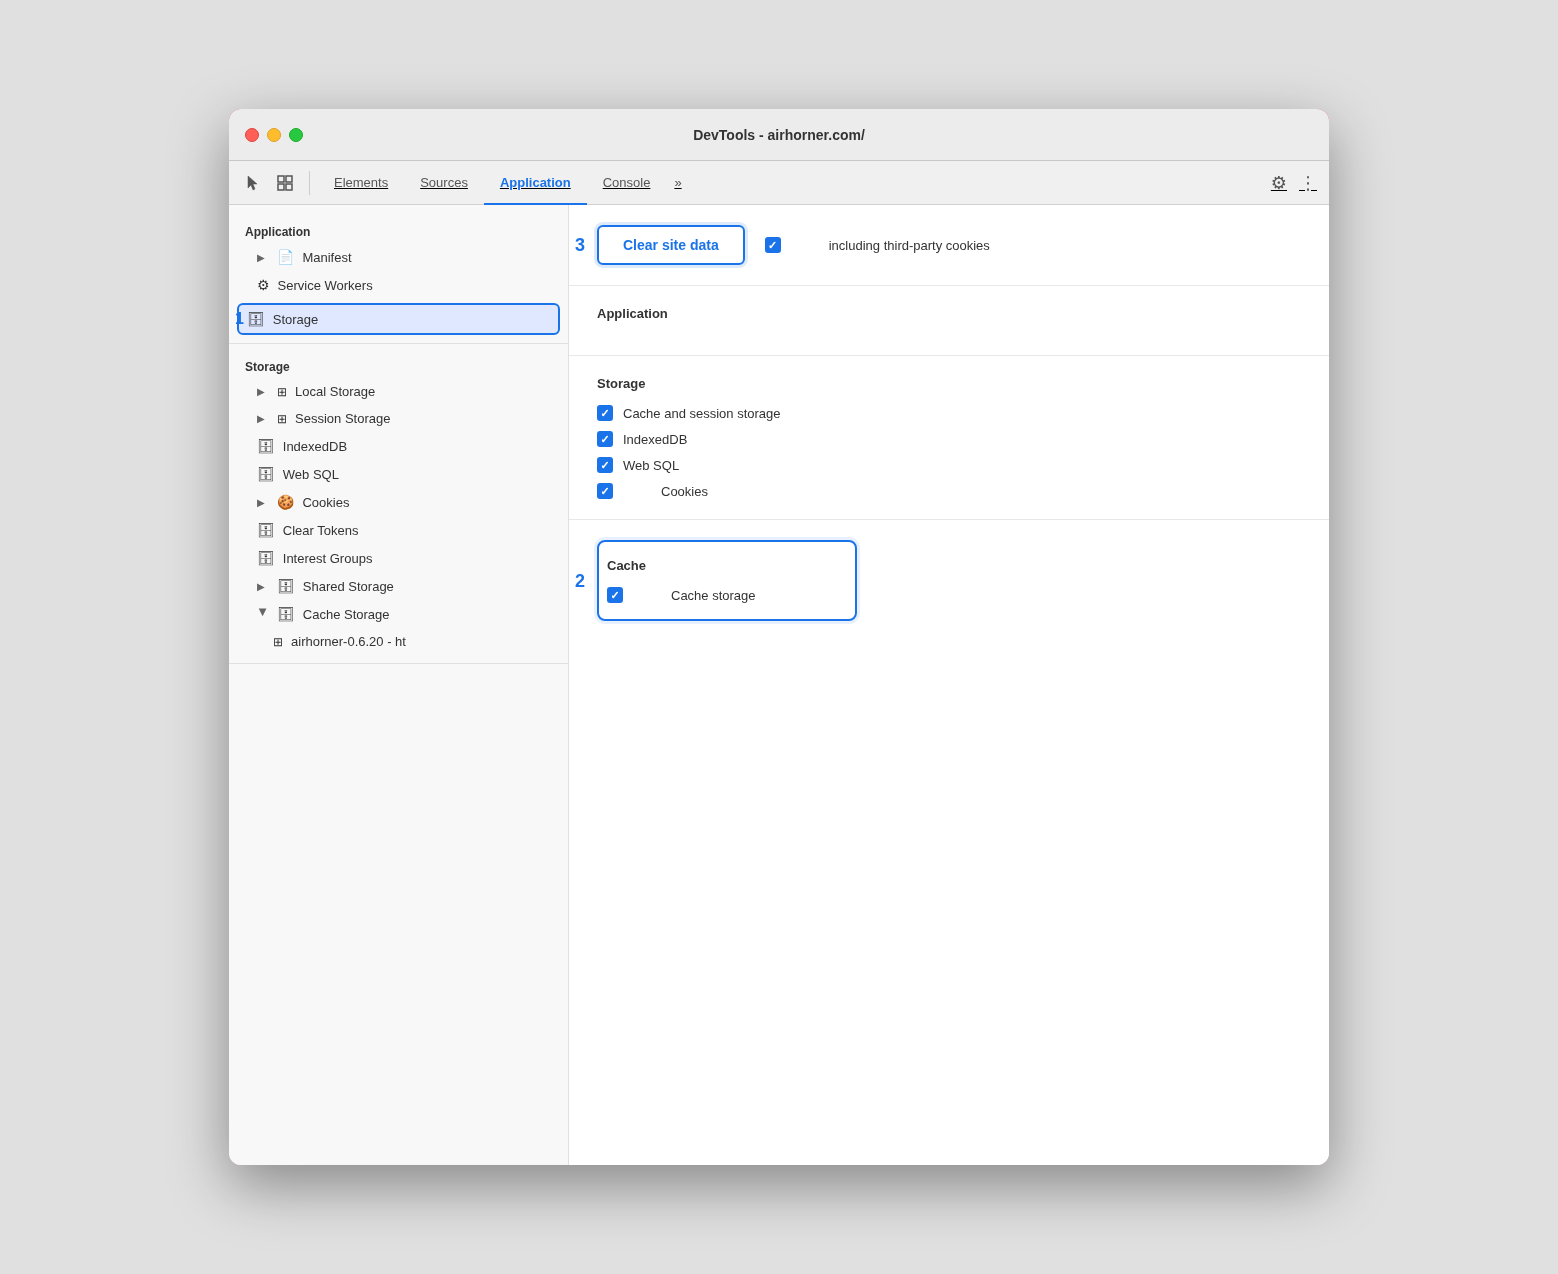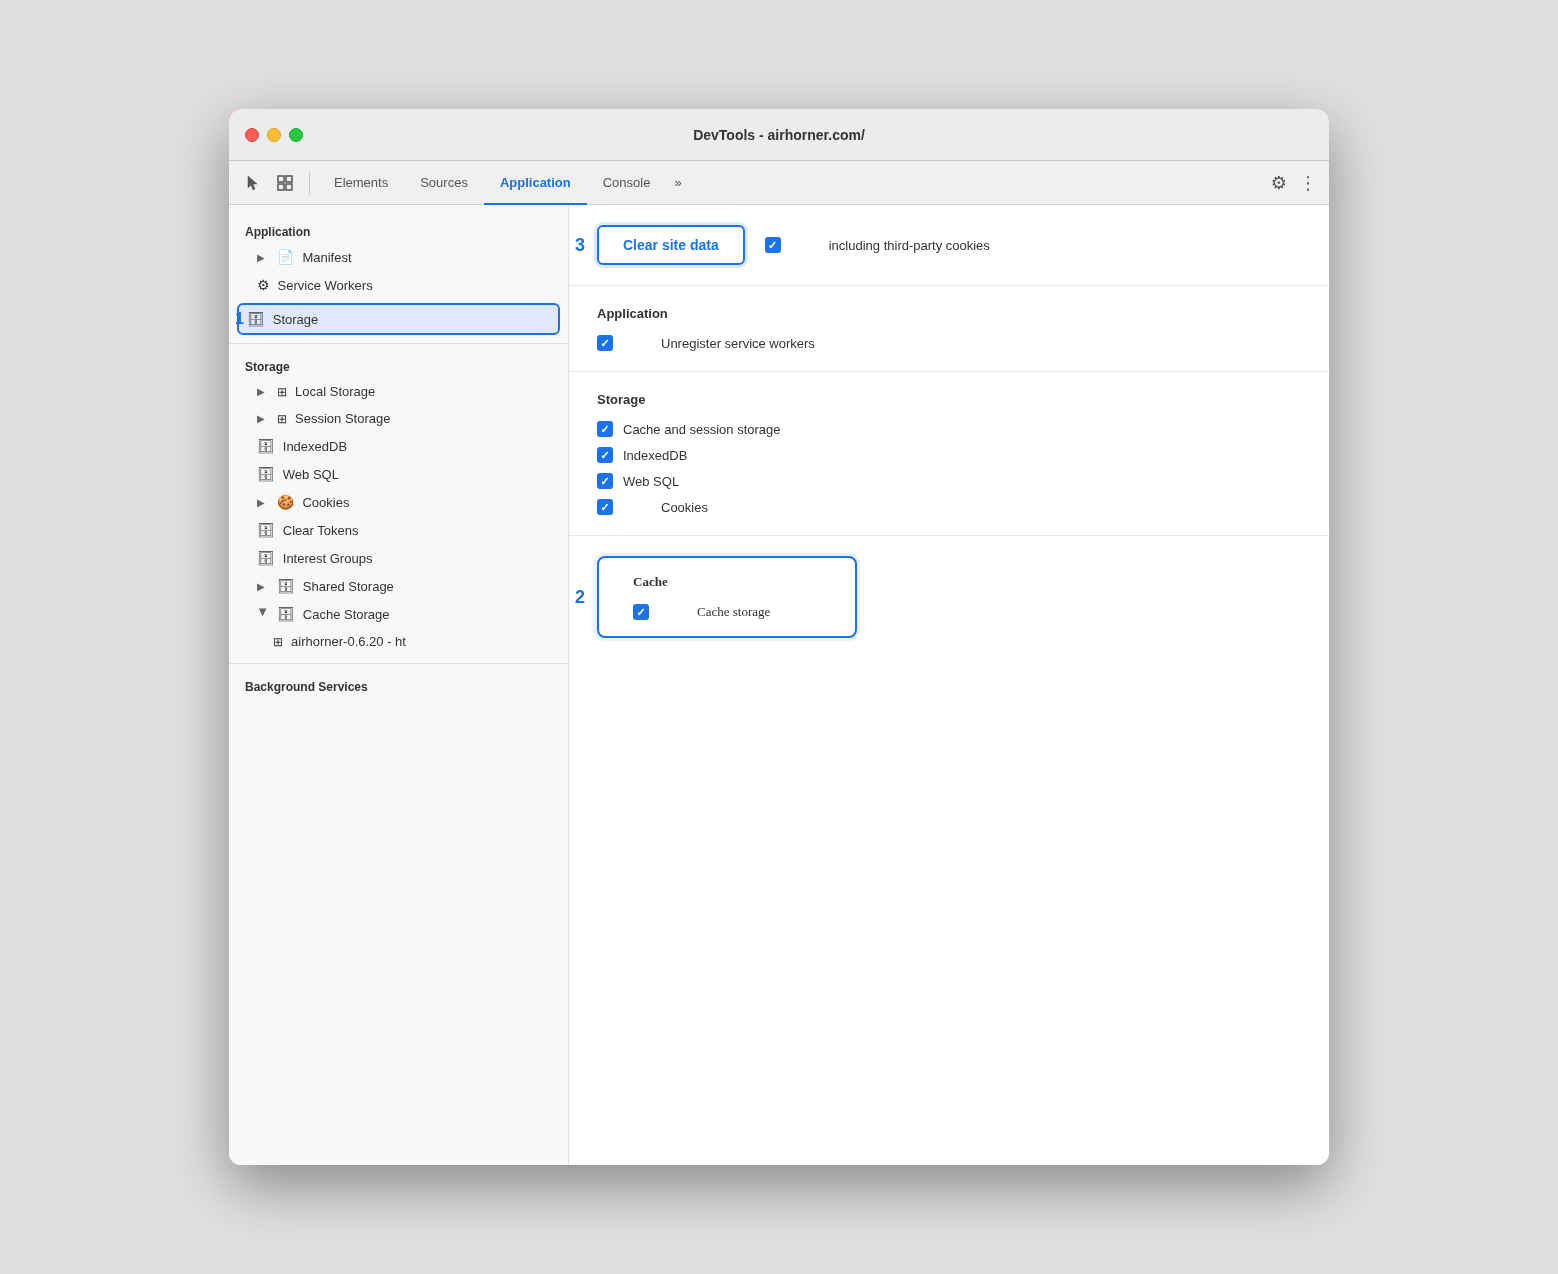--- a/index.html
+++ b/index.html
@@ -49,20 +49,21 @@
       color: #333;
     }
     
     .tab-bar {
       background: #f0f0f0;
       border-bottom: 1px solid #d0d0d0;
       display: flex;
       align-items: center;
       padding: 0 12px;
       height: 44px;
+      text-decoration: underline;
     }
     .tab-icons {
       display: flex;
       gap: 8px;
       padding-right: 12px;
       border-right: 1px solid #ccc;
       margin-right: 8px;
     }
     .tab-icon {
       width: 24px;
@@ -223,26 +224,25 @@
       box-shadow: 0 0 0 3px rgba(26,115,232,0.15);
     }
     
     .cache-section {
       padding: 20px 28px;
       position: relative;
     }
     .cache-box {
       border: 2.5px solid #1a73e8;
       border-radius: 8px;
-      padding: 16px 34px;
+      padding: 16px 8px;
       display: inline-block;
       min-width: 260px;
       box-shadow: 0 0 0 3px rgba(26,115,232,0.1);
       position: relative;
-      font-family: Liberation Serif, serif;
     }
     .sidebar-highlighted-wrapper {
       position: relative;
     }
     
     svg { display: inline-block; vertical-align: middle; }
   </style>
 </head>
 <body>
 
@@ -372,40 +372,35 @@
         <span>Cache Storage</span>
       </div>
 
       <div class="sidebar-item indent-2">
         <span style="font-size:12px;">⊞</span>
         <span>airhorner-0.6.20 - ht</span>
       </div>
 
       <hr class="sidebar-divider">
 
-      <div class="sidebar-section-title">Background Services</div>
     </div>
 
     <div class="right-panel">
 
       <div class="header-row" style="position:relative;">
         <span style="position:absolute; left:6px; top:50%; transform:translateY(-50%); color:#1a73e8; font-size:18px; font-weight:700;">3</span>
         <button class="clear-btn">Clear site data</button>
         <div class="checkbox-row">
           <div class="cb"></div>
           <span>including third-party cookies</span>
         </div>
       </div>
 
       <div class="panel-section">
         <div class="panel-section-title">Application</div>
-        <div class="checkbox-row">
-          <div class="cb"></div>
-          <span>Unregister service workers</span>
-        </div>
       </div>
 
       <div class="panel-section">
         <div class="panel-section-title">Storage</div>
         <div class="checkbox-row">
           <div class="cb"></div>
           <span>Cache and session storage</span>
         </div>
         <div class="checkbox-row">
           <div class="cb"></div>

